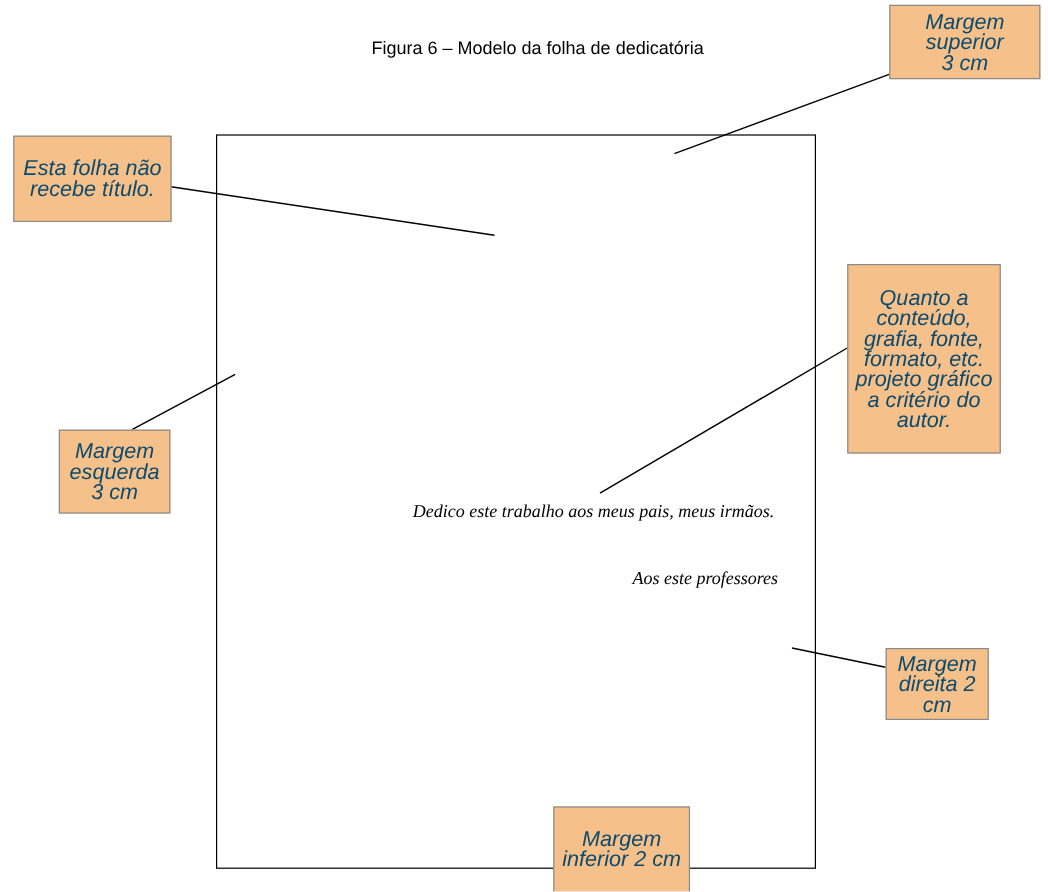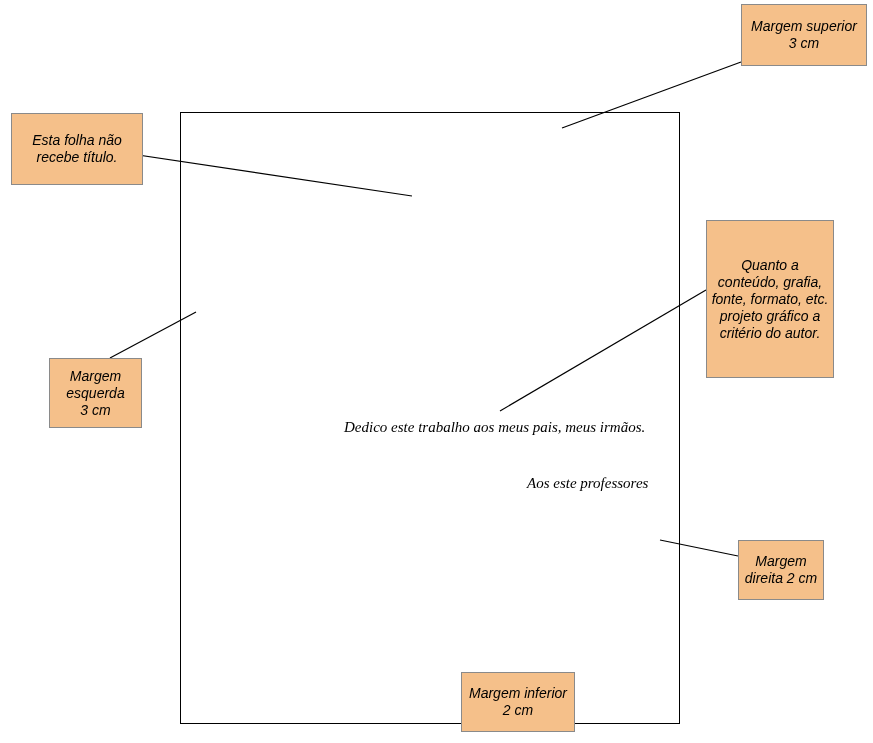--- a/index.html
+++ b/index.html
@@ -57,52 +57,53 @@
     top: 475px;
   }
   
   .callout {
     position: absolute;
     background: #f5c08a;
     border: 1px solid #8a8a8a;
     box-sizing: border-box;
     font-family: "Liberation Sans", sans-serif;
     font-style: italic;
-    font-size: 14px;
+    font-size: 18px;
     line-height: 17px;
-    color: #000000;
+    color: #0c4a6e;
     text-align: center;
     display: flex;
     align-items: center;
     justify-content: center;
     padding: 2px 3px;
     white-space: pre-line;
   }
   #callout-top    { left: 741px; top: 4px;   width: 126px; height: 62px; }
   #callout-title  { left: 11px;  top: 113px; width: 132px; height: 72px; }
   #callout-left   { left: 49px;  top: 358px; width: 93px;  height: 70px; }
   #callout-right-content { left: 706px; top: 220px; width: 128px; height: 158px; }
   #callout-right  { left: 738px; top: 540px; width: 86px; height: 60px; }
-  #callout-bottom { left: 461px; top: 672px; width: 114px; height: 60px; }
+  #callout-bottom { left: 461px; top: 672px; width: 114px; height: 72px; }
 
   
   #leaders {
     position: absolute;
     left: 0;
     top: 0;
     width: 873px;
     height: 743px;
     pointer-events: none;
   }
 </style>
 </head>
 <body>
 
 <div id="canvas">
 
+  <div id="figure-caption">Figura 6 – Modelo da folha de dedicatória</div>
 
   <div id="page-rect"></div>
 
   <div class="page-text" id="dedication-line-1">Dedico este trabalho aos meus pais,  meus irmãos.</div>
 
   <div class="page-text" id="dedication-line-2">Aos este professores</div>
 
   <svg id="leaders" viewBox="0 0 873 743" xmlns="http://www.w3.org/2000/svg">
     <line x1="741" y1="62" x2="562" y2="128" stroke="#000000" stroke-width="1.2"></line>
     <line x1="98" y1="149" x2="412" y2="196" stroke="#000000" stroke-width="1.2"></line>

